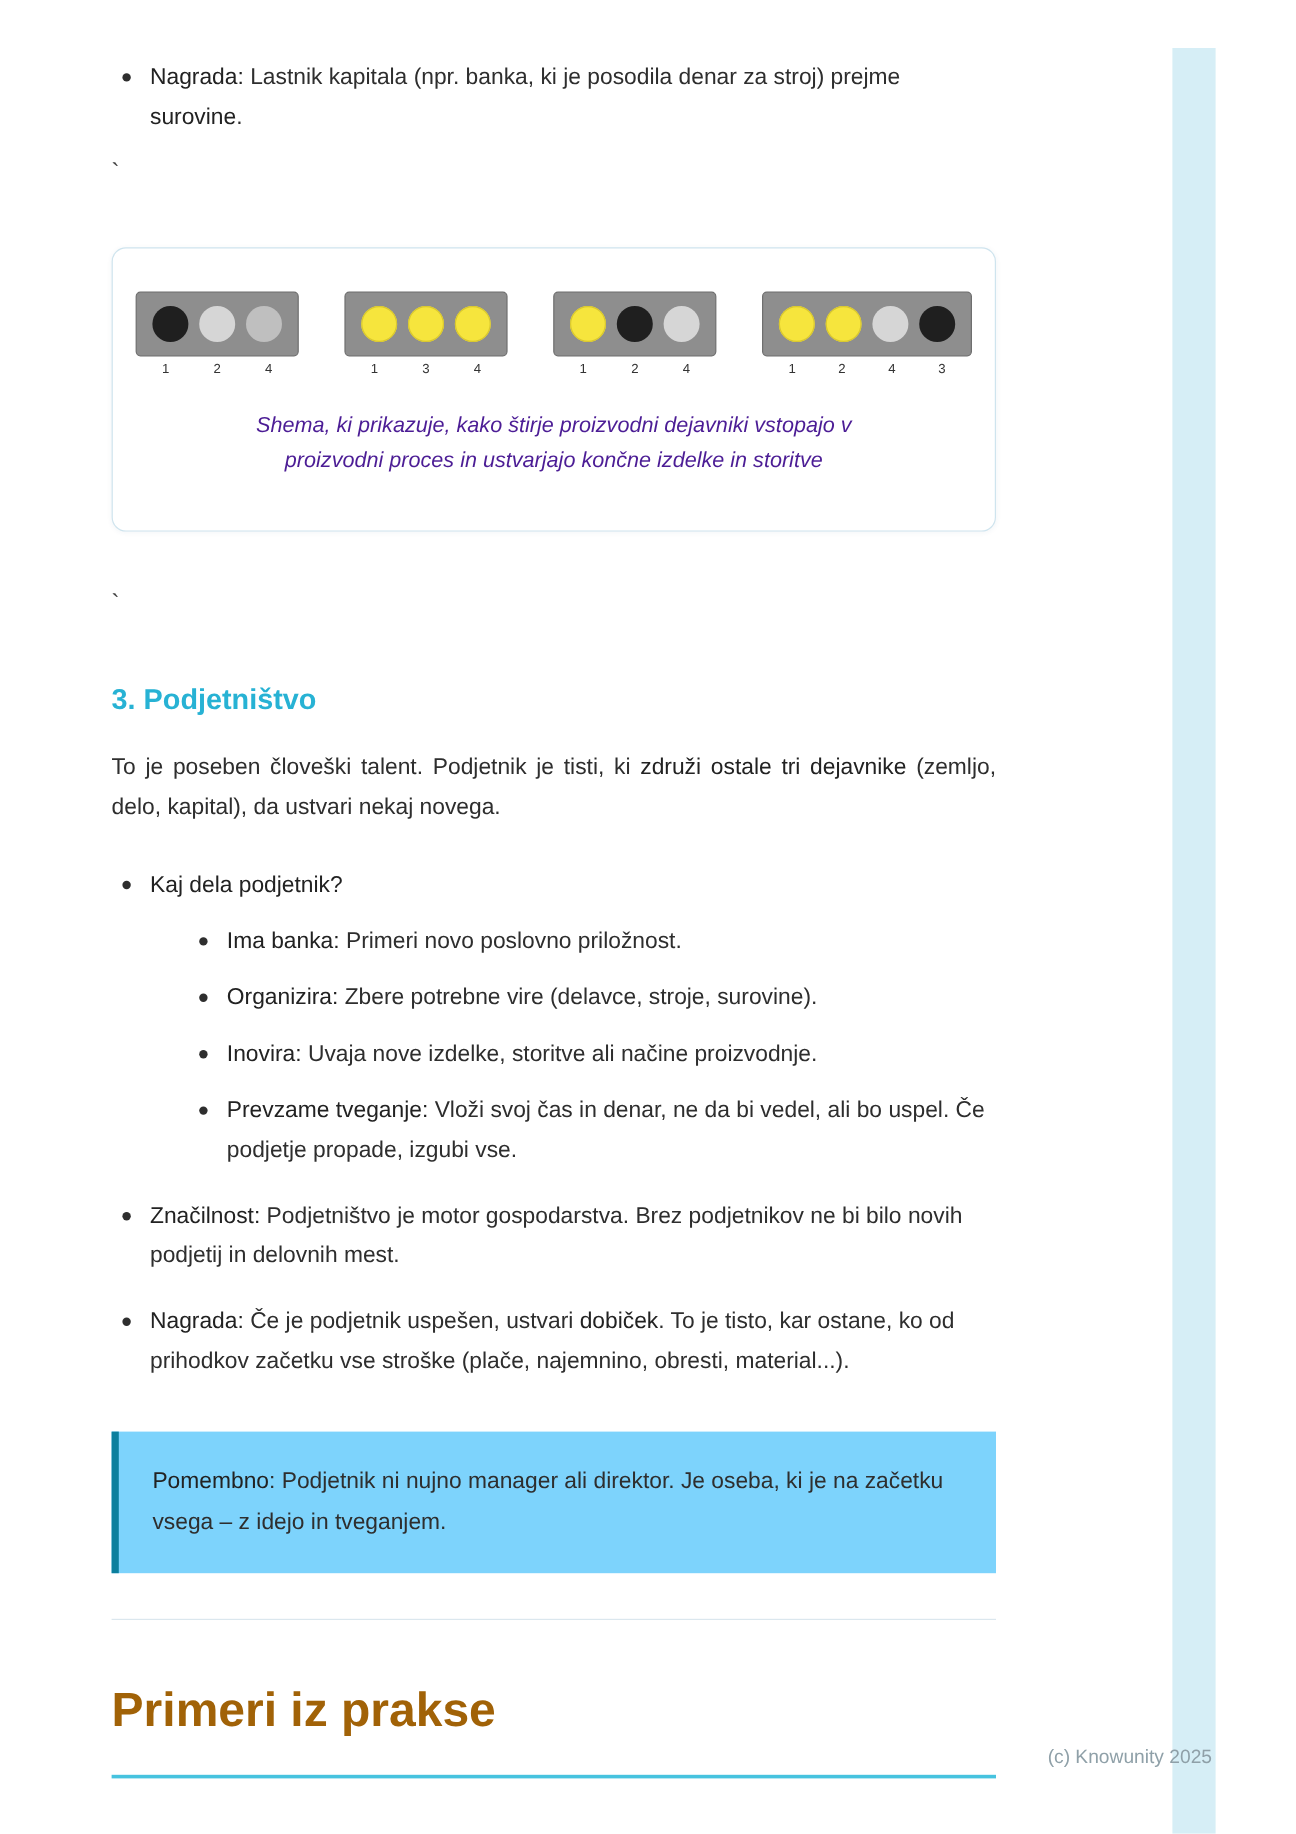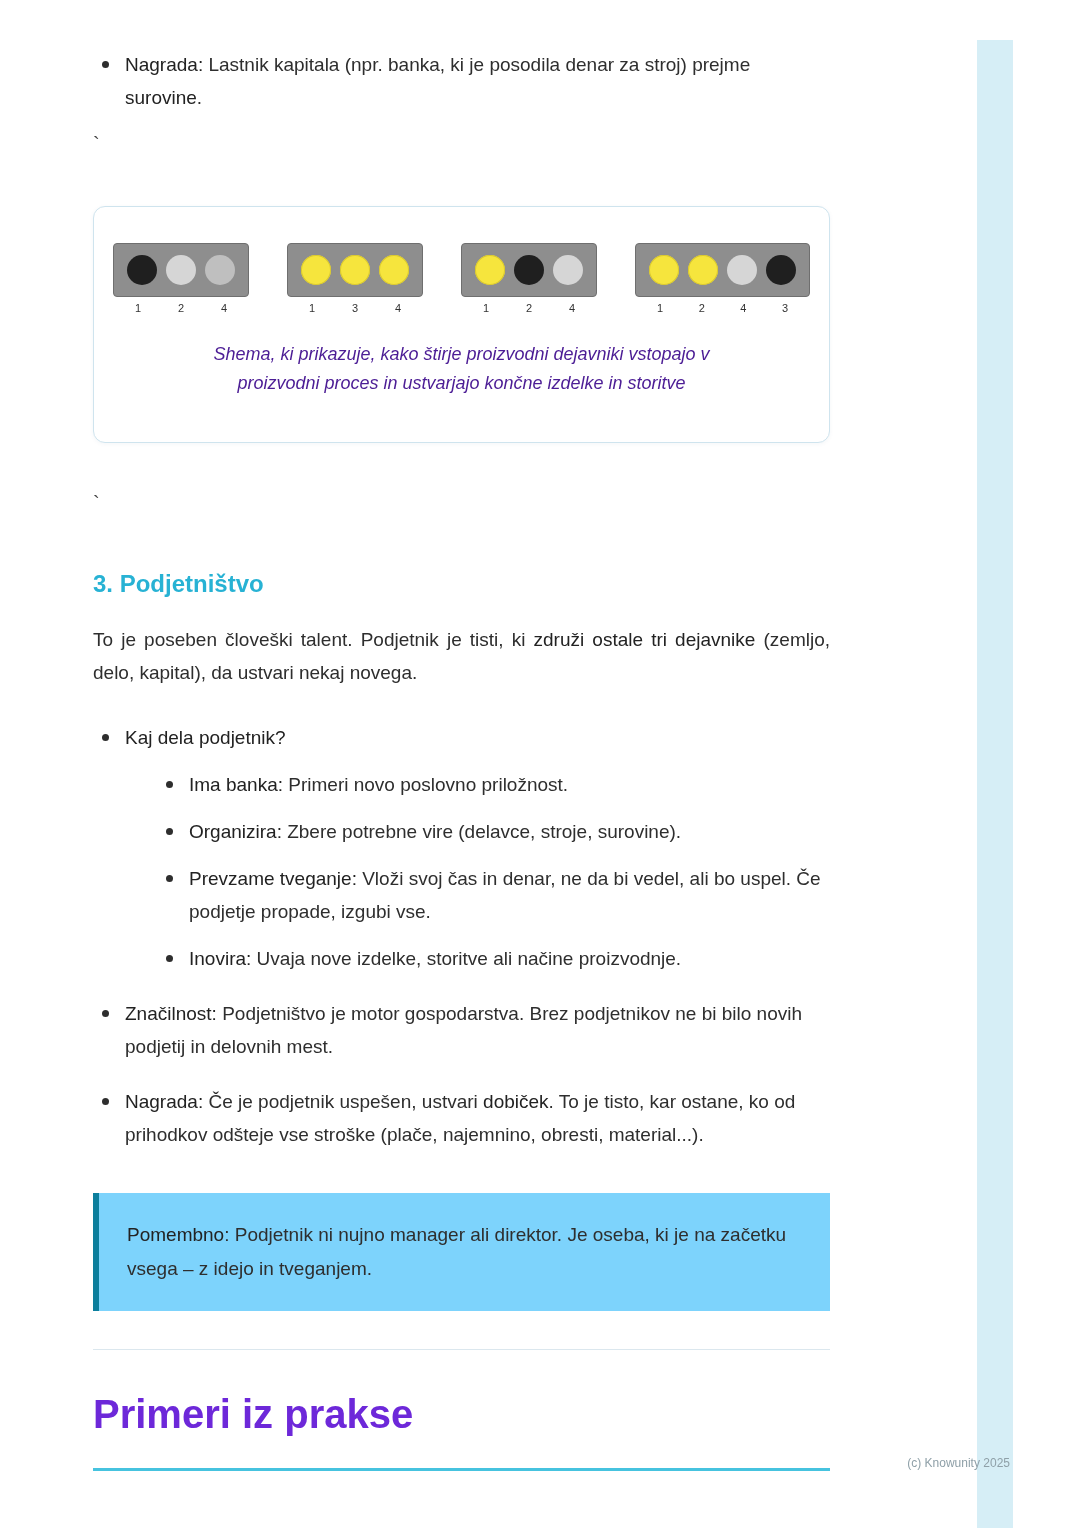--- a/index.html
+++ b/index.html
@@ -122,22 +122,22 @@
   }
   .callout p { font-size: 19px; line-height: 34px; }
 
   .divider-light {
     margin-top: 38px;
     border: none;
     border-top: 1px solid #dbe7ee;
     height: 0;
   }
   .big-heading {
-    margin-top: 40px;
-    color: #6d28d9;
+    margin-top: 51px;
+    color: #a16207;
     font-size: 40px;
     font-weight: 800;
     line-height: 48px;
   }
   .divider-teal {
     margin-top: 30px;
     border: none;
     border-top: 3px solid #46c3df;
     height: 0;
   }
@@ -149,21 +149,21 @@
     top: 40px;
     width: 36px;
     height: 1488px;
     background: #d6eef6;
     z-index: 1;
   }
   .copyright {
     position: absolute;
     top: 1456px;
     right: 70px;
-    font-size: 12px;
+    font-size: 16px;
     color: #8fa0a8;
     z-index: 2;
   }
 </style>
 </head>
 <body>
 
 <div class="content">
 
   <ul class="bullets">
@@ -245,32 +245,32 @@
     <li class="bullet">
       <span class="b">Kaj dela podjetnik?</span>
       <ul class="sub">
         <li class="bullet">
           <span class="b">Ima banka:</span><span> Primeri novo poslovno priložnost.</span>
         </li>
         <li class="bullet">
           <span class="b">Organizira:</span><span> Zbere potrebne vire (delavce, stroje, surovine).</span>
         </li>
         <li class="bullet">
+          <span class="b">Inovira:</span><span> Uvaja nove izdelke, storitve ali načine proizvodnje.</span>
+        </li>
+        <li class="bullet">
           <span class="b">Prevzame tveganje:</span><span> Vloži svoj čas in denar, ne da bi vedel, ali bo uspel. Če podjetje propade, izgubi vse.</span>
         </li>
-        <li class="bullet">
-          <span class="b">Inovira:</span><span> Uvaja nove izdelke, storitve ali načine proizvodnje.</span>
-        </li>
       </ul>
     </li>
     <li class="bullet">
       <span class="b">Značilnost:</span><span> Podjetništvo je motor gospodarstva. Brez podjetnikov ne bi bilo novih podjetij in delovnih mest.</span>
     </li>
     <li class="bullet">
-      <span class="b">Nagrada:</span><span> Če je podjetnik uspešen, ustvari </span><span class="b">dobiček</span><span>. To je tisto, kar ostane, ko od prihodkov odšteje vse stroške (plače, najemnino, obresti, material...).</span>
+      <span class="b">Nagrada:</span><span> Če je podjetnik uspešen, ustvari </span><span class="b">dobiček</span><span>. To je tisto, kar ostane, ko od prihodkov začetku vse stroške (plače, najemnino, obresti, material...).</span>
     </li>
   </ul>
 
   <div class="callout">
     <p>
       <span class="b">Pomembno</span><span>: Podjetnik ni nujno manager ali direktor. Je oseba, ki je na začetku vsega – z idejo in tveganjem.</span>
     </p>
   </div>
 
   <hr class="divider-light">

